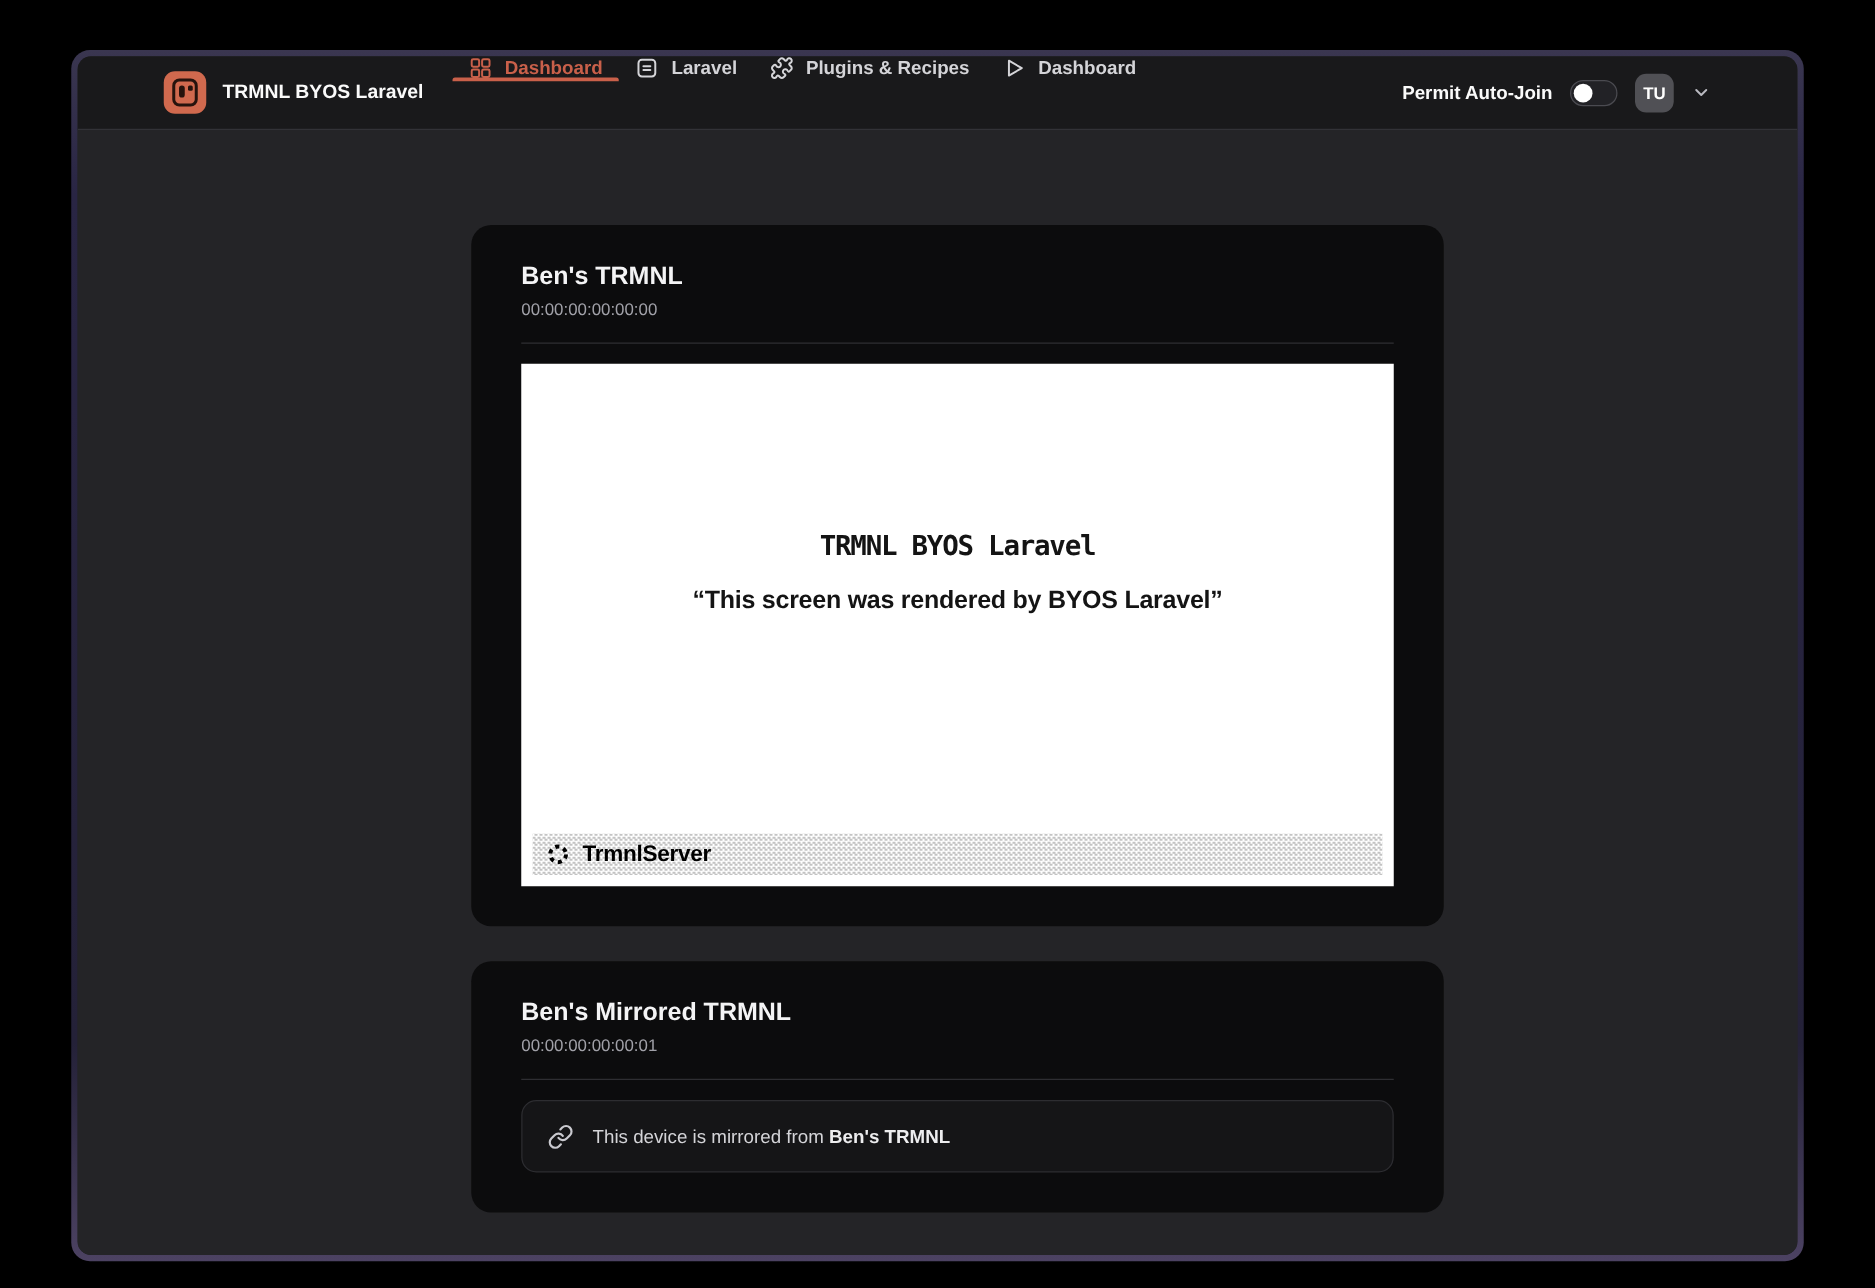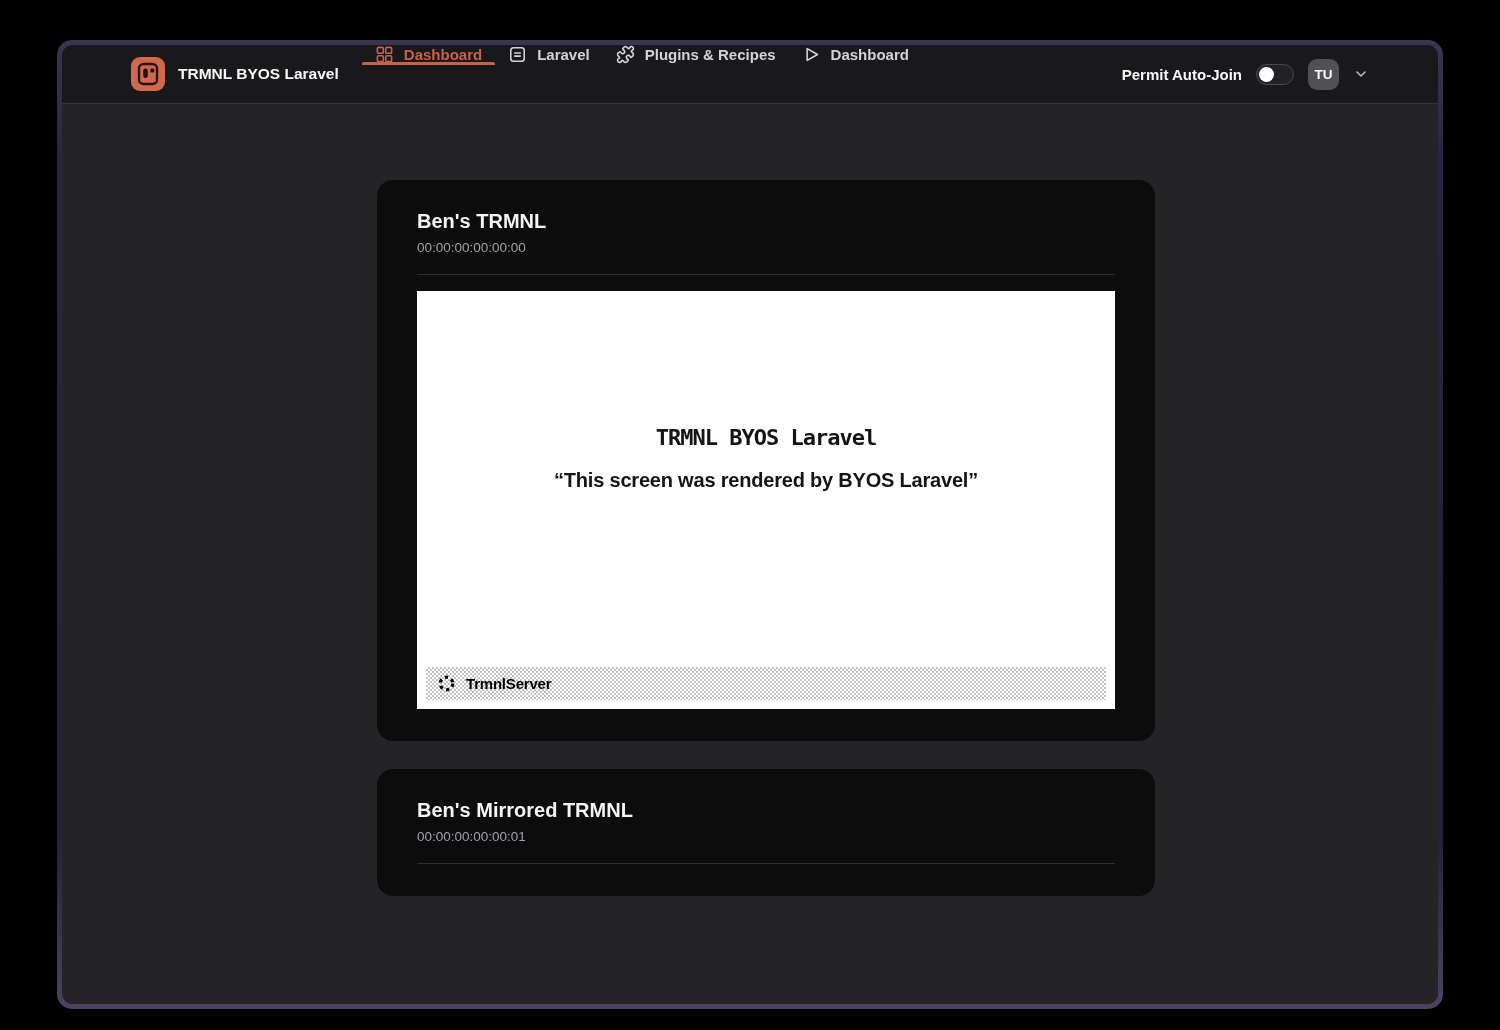--- a/index.html
+++ b/index.html
@@ -125,21 +125,21 @@
     padding-bottom: 2px;
   }
   .screen-titlebar {
     position: absolute; left: 9px; right: 9px; bottom: 9px; height: 33px;
     background-color: #fff;
     background-image: repeating-conic-gradient(#c3c3c3 0% 25%, #ffffff 0% 50%);
     background-size: 4px 4px;
     display: flex; align-items: center; gap: 10px;
     padding: 0 11px;
   }
-  .titlebar-label { font-size: 15px; font-weight: 700; color: #000; letter-spacing: -0.2px; }
+  .titlebar-label { font-size: 18px; font-weight: 700; color: #000; letter-spacing: -0.2px; }
 
   
   .mirror-box {
     margin-top: 16px; height: 58px;
     border: 1px solid #2d2d31;
     background: #151517;
     border-radius: 12px;
     display: flex; align-items: center; gap: 15px;
     padding: 0 20px;
   }
@@ -228,19 +228,26 @@
               <span class="titlebar-label">TrmnlServer</span>
             </div>
           </div>
         </div>
 
         <div class="device-card">
           <div class="device-name">Ben's Mirrored TRMNL</div>
           <div class="device-mac">00:00:00:00:00:01</div>
           <div class="card-divider"></div>
 
+          <div class="mirror-box">
+            <svg width="21" height="21" viewBox="0 0 24 24" fill="none" stroke="#c9c9cf" stroke-width="2" stroke-linecap="round" stroke-linejoin="round">
+              <path d="M10 13a5 5 0 0 0 7.54.54l3-3a5 5 0 0 0-7.07-7.07l-1.72 1.71"></path>
+              <path d="M14 11a5 5 0 0 0-7.54-.54l-3 3a5 5 0 0 0 7.07 7.07l1.71-1.71"></path>
+            </svg>
+            <span class="mirror-text"><span>This device is mirrored from </span><span class="strong">Ben's TRMNL</span></span>
+          </div>
         </div>
 
       </div>
     </div>
 
   </div>
 </div>
 
 </body></html>

